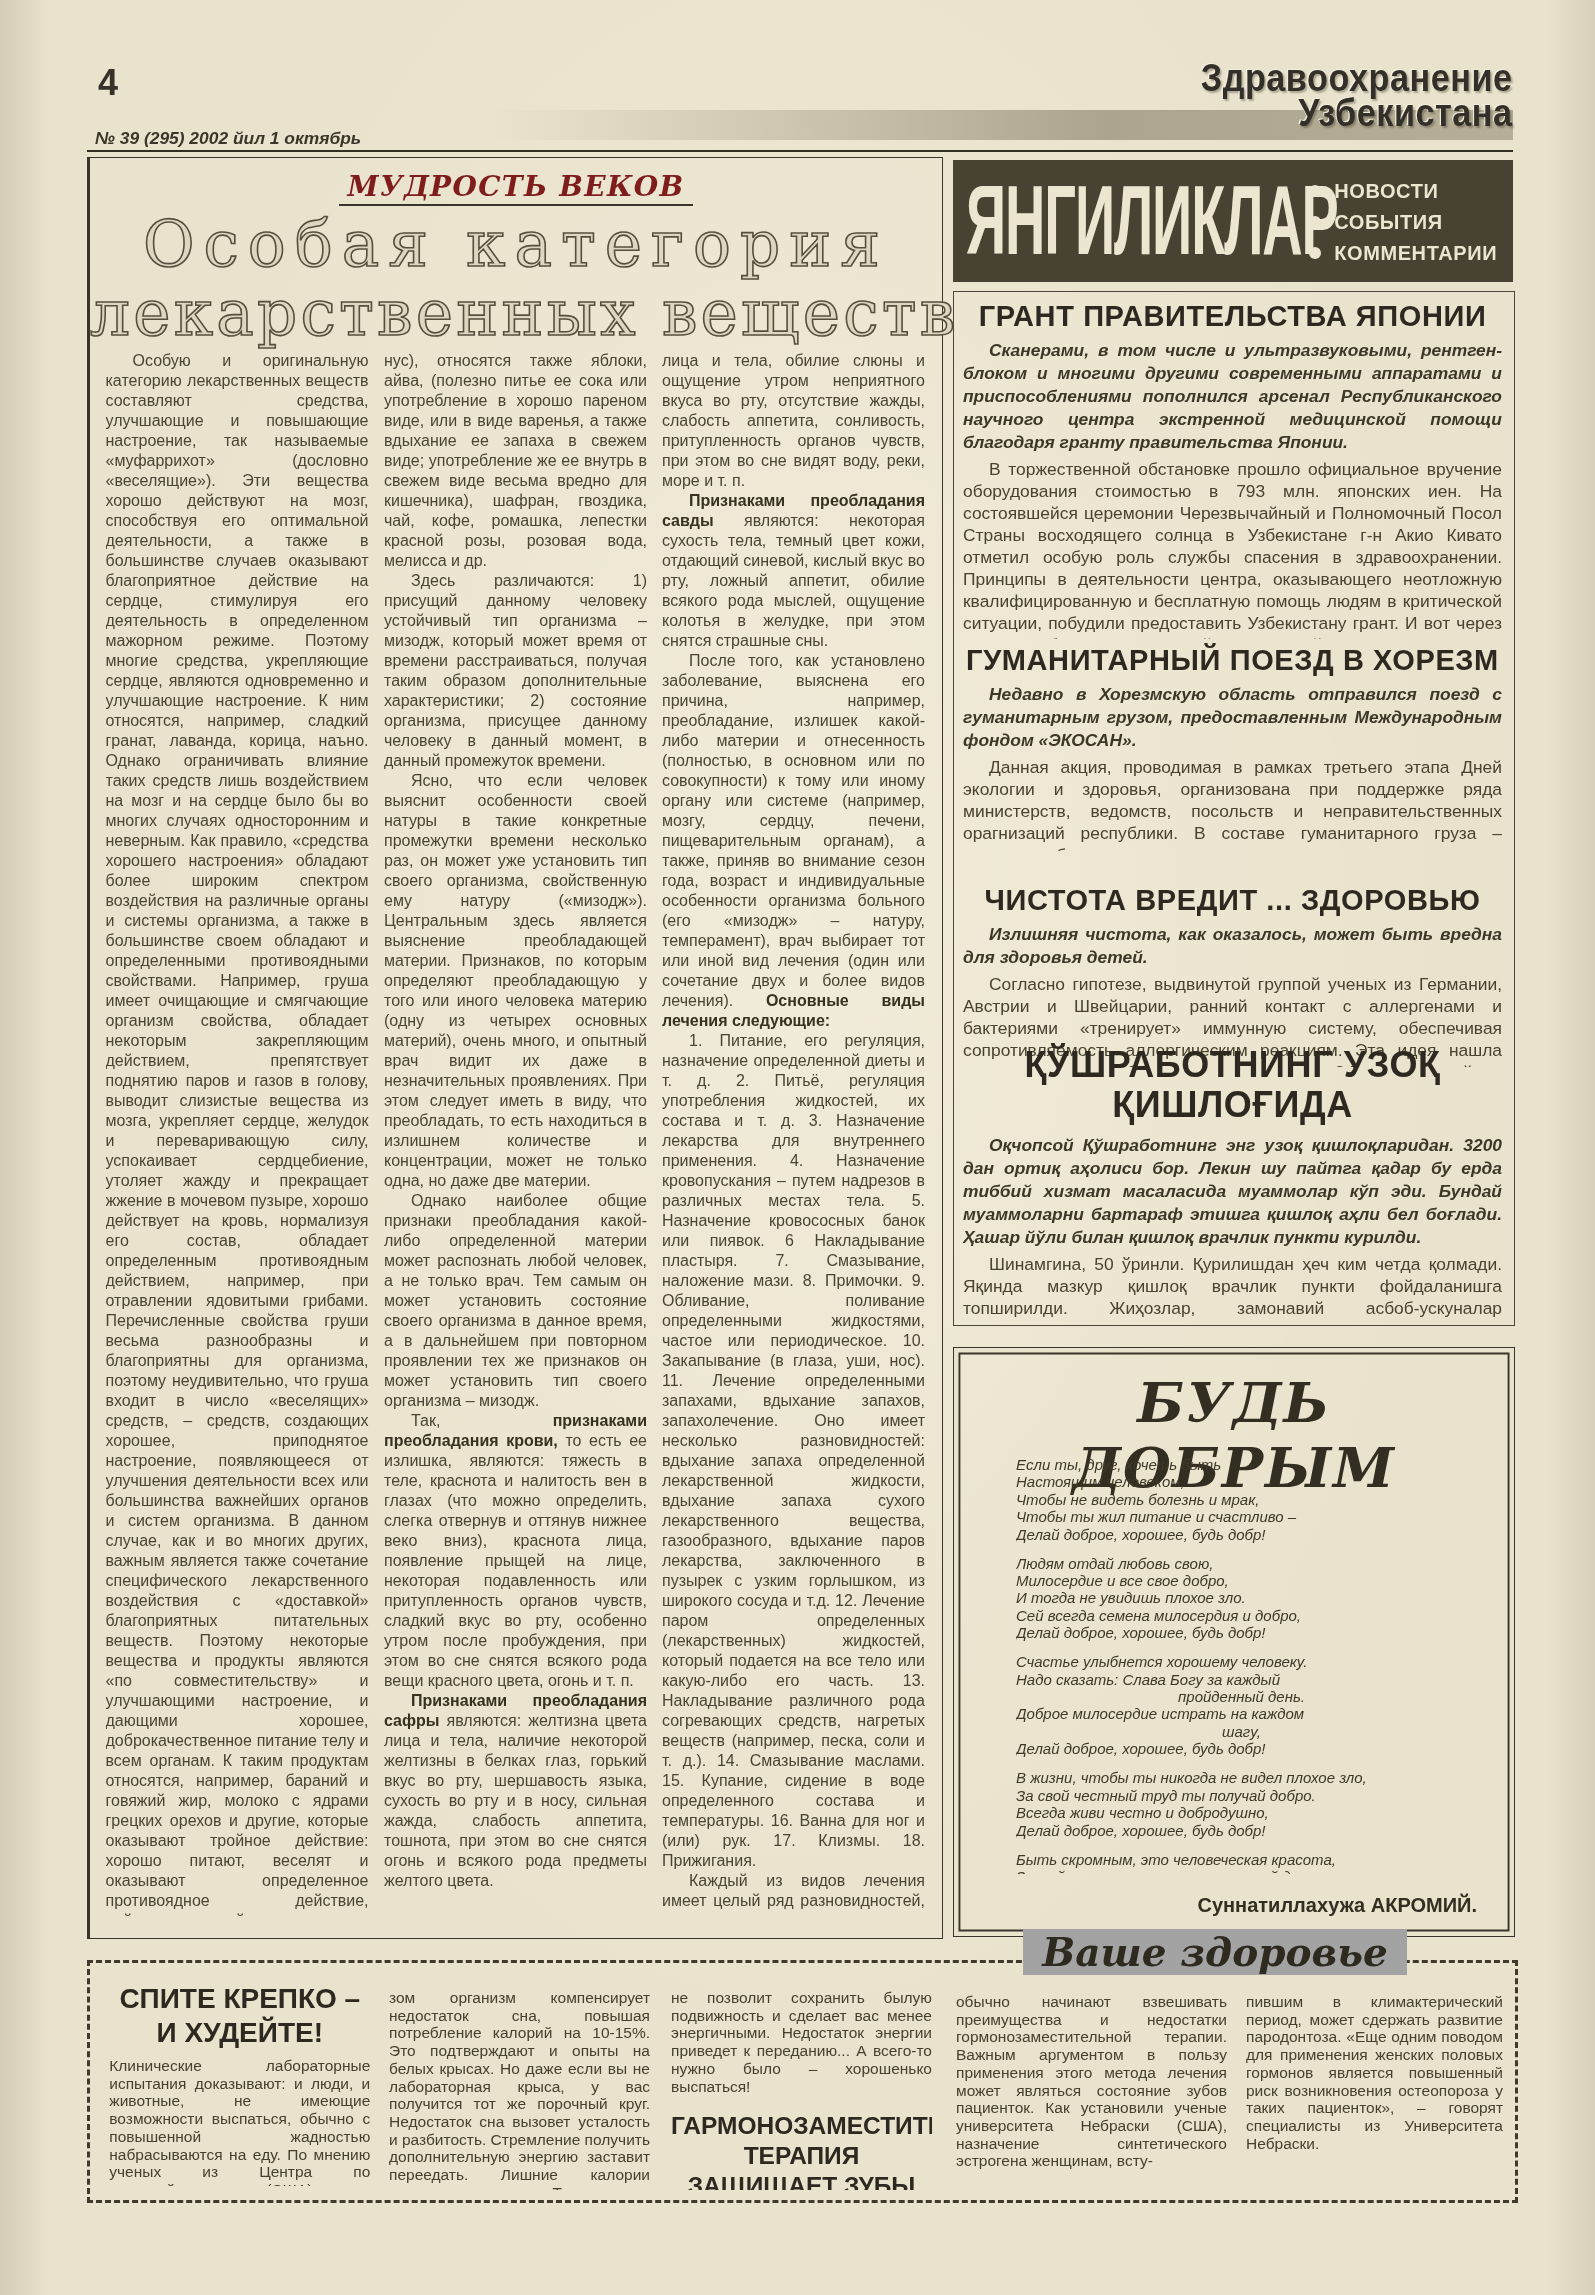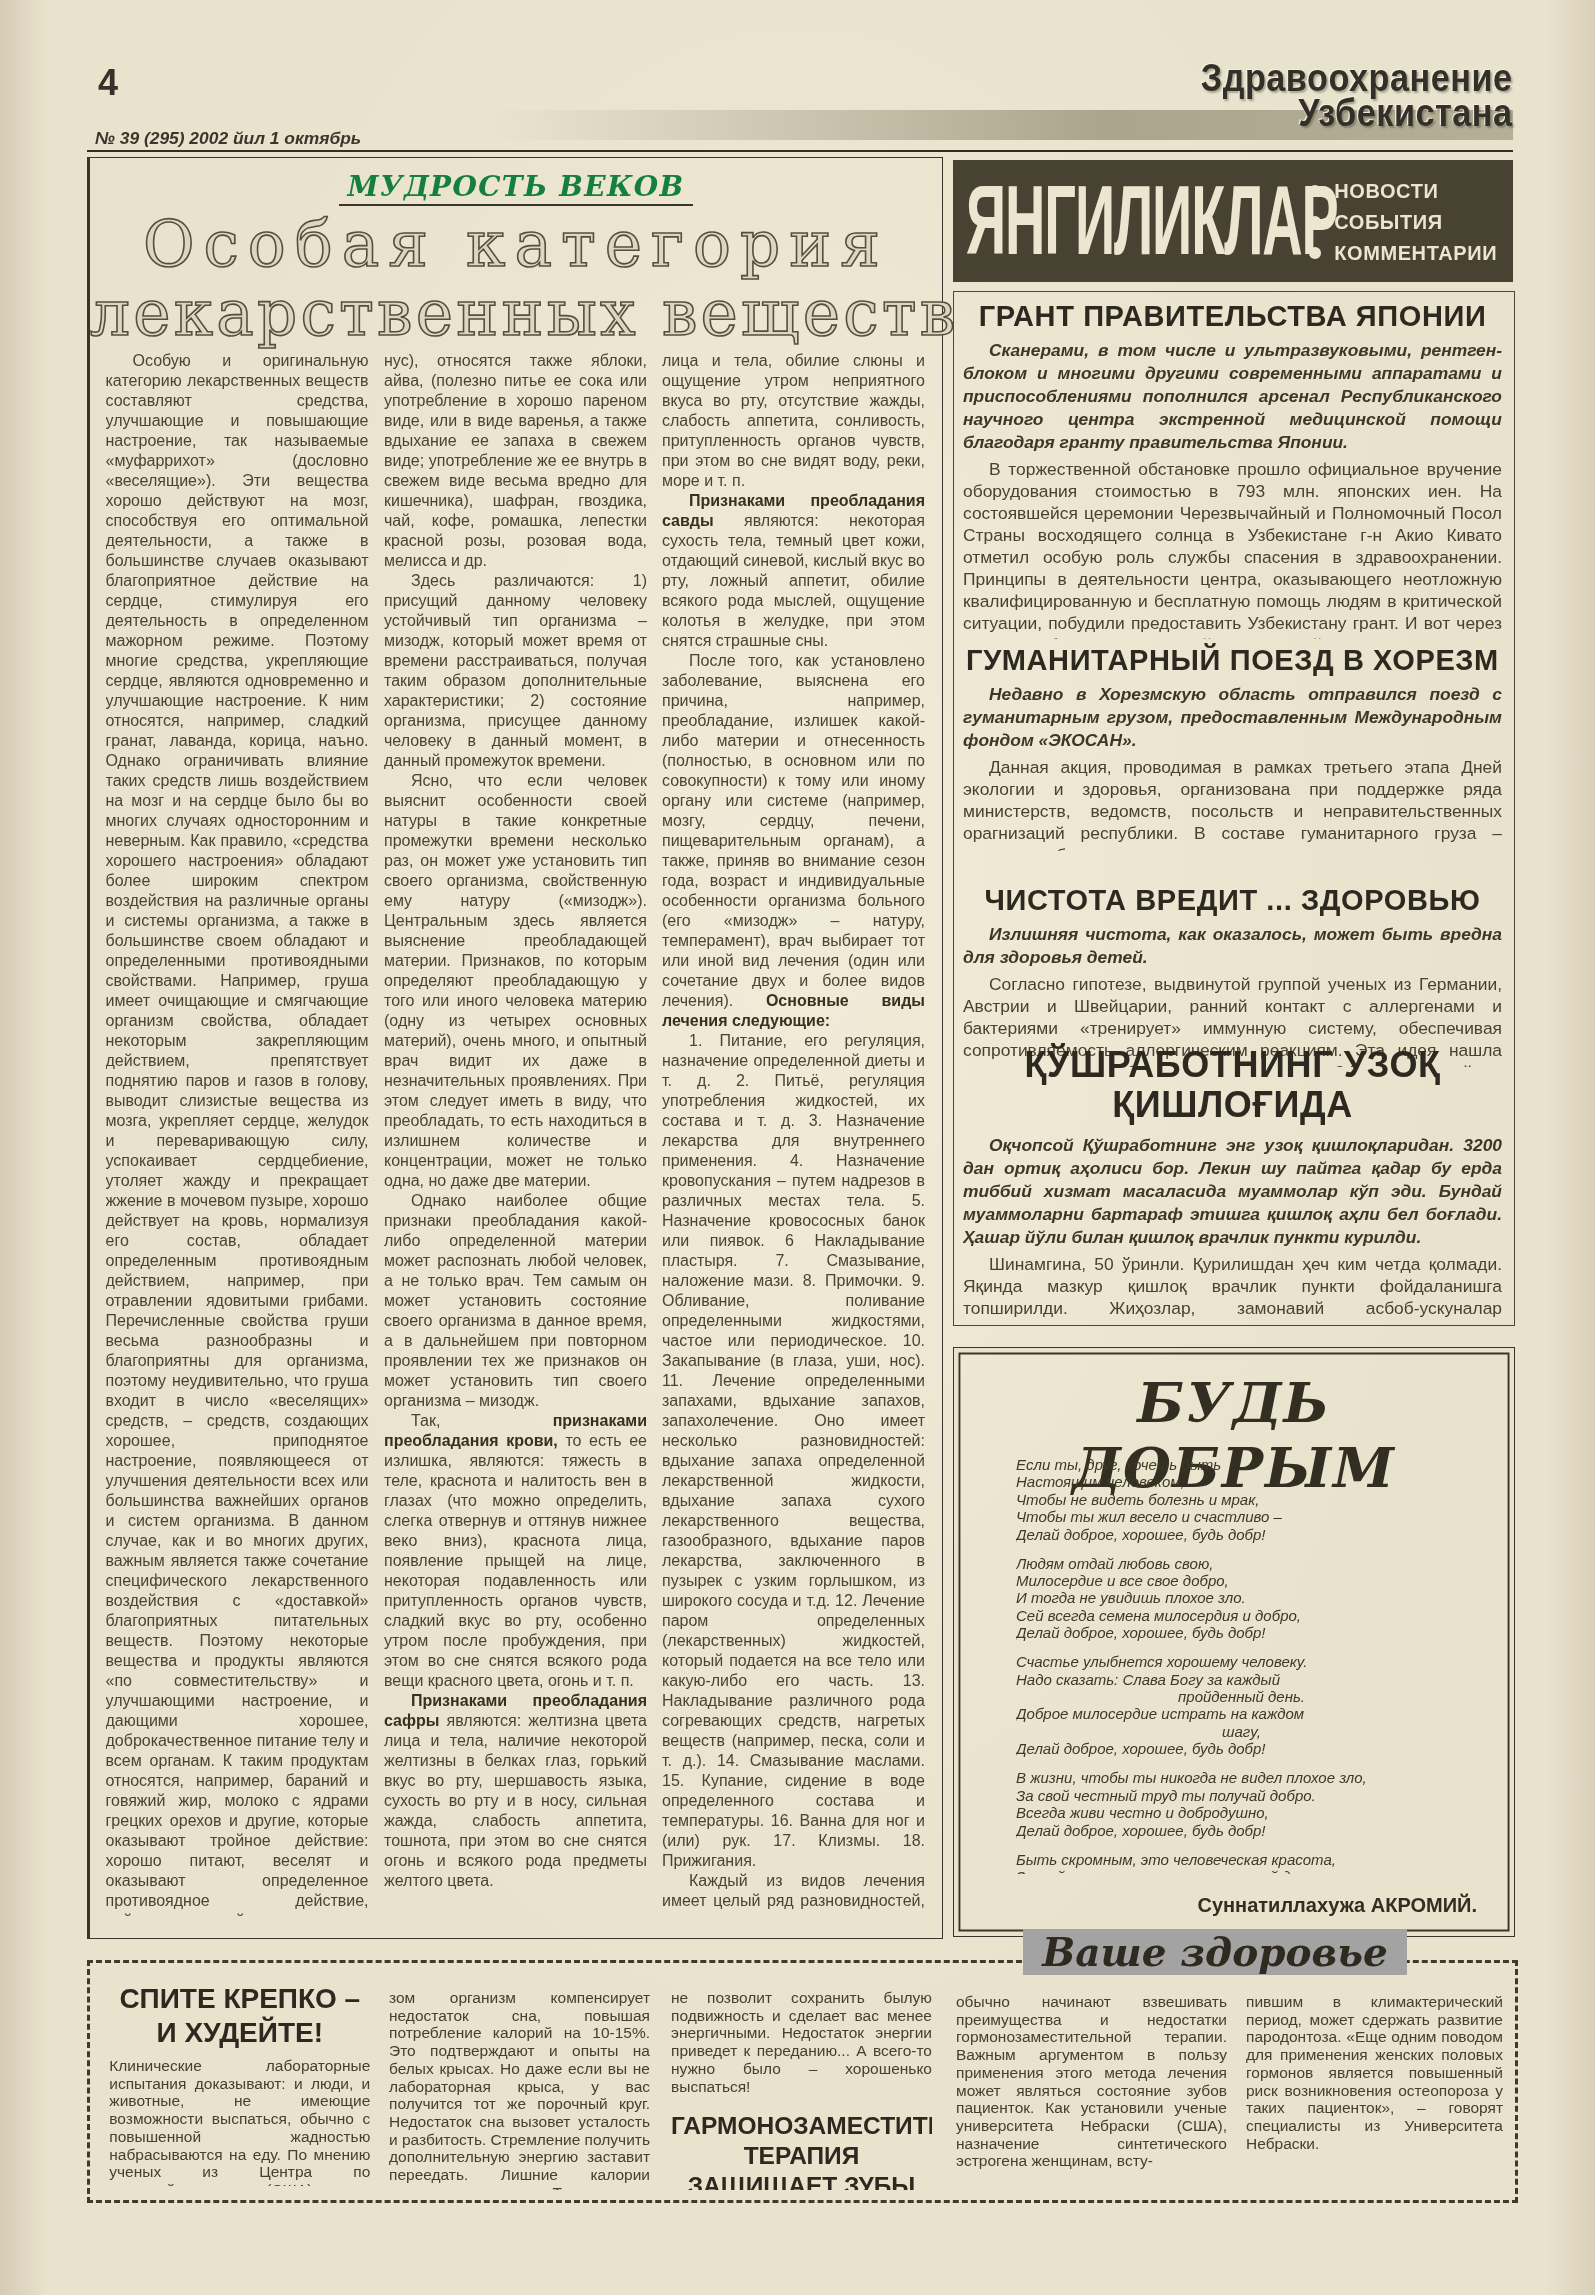--- a/index.html
+++ b/index.html
@@ -18,21 +18,21 @@
   .mastbar{left:490px; top:110px; width:1023px; height:30px;
     background:linear-gradient(90deg, rgba(185,178,158,0), #aca58e 60%, #b6af98);}
   .masthead{right:82px; top:61px; text-align:right; font-size:38px; line-height:.93; font-weight:800;
     color:#33302a; letter-spacing:0.6px; transform:scaleX(.9); transform-origin:right top;
     text-shadow:-1.3px -1.3px 0 rgba(244,239,224,.9), 1.9px 1.9px 1.9px rgba(55,48,35,.35);}
   .toprule{left:87px; top:150px; width:1426px; height:1.9px; background:#332e24;}
   
   .wbox{left:87px; top:157px; width:852px; height:1780px; border:1.9px solid #3a352a; border-left-width:3.9px;}
   .kickwrap{position:absolute; left:0; top:11.6px; width:100%; text-align:center;}
   .kicker{display:inline-block; font-family:"DejaVu Serif", serif; font-style:italic; font-weight:700;
-    font-size:28px; color:#15803d; padding:0 9px 1.3px; border-bottom:2.6px solid #3a352a; letter-spacing:1.3px;}
+    font-size:28px; color:#7f1d1d; padding:0 9px 1.3px; border-bottom:2.6px solid #3a352a; letter-spacing:1.3px;}
   .wtitle{position:absolute; width:100%; text-align:center; font-family:"DejaVu Serif", serif;
     color:#ded7c0; -webkit-text-stroke:1.6px #564f3e; font-size:63px; white-space:nowrap;}
   .wtitle1{top:50px; letter-spacing:9px;}
   .wtitle2{top:119px; letter-spacing:3.2px;}
   .wcol{position:absolute; top:193px; width:263px; height:1566px; overflow:hidden;
     font-size:16px; line-height:20px; text-align:justify; color:#4a4433;}
   .wcol1{left:15.5px;} .wcol2{left:294px;} .wcol3{left:572px;}
   .wcol p{margin:0; text-indent:27px;}
   .wcol p.ni{text-indent:0;}
   .wcol b{font-weight:800; color:#37321f;}
@@ -165,21 +165,21 @@
   </div>
 </div>
 
 <div class="abs poembox">
   <div class="poem-title">БУДЬ ДОБРЫМ</div>
   <div class="plines">
 
   <p class="pline">Если ты, друг, хочешь быть</p>
       <p class="pline">Настоящим человеком,</p>
       <p class="pline">Чтобы не видеть болезнь и мрак,</p>
-      <p class="pline">Чтобы ты жил весело и счастливо –</p>
+      <p class="pline">Чтобы ты жил питание и счастливо –</p>
       <p class="pline">Делай доброе, хорошее, будь добр!</p>
       <p class="pline gap">Людям отдай любовь свою,</p>
       <p class="pline">Милосердие и все свое добро,</p>
       <p class="pline">И тогда не увидишь плохое зло.</p>
       <p class="pline">Сей всегда семена милосердия и добро,</p>
       <p class="pline">Делай доброе, хорошее, будь добр!</p>
       <p class="pline gap">Счастье улыбнется хорошему человеку.</p>
       <p class="pline">Надо сказать: Слава Богу за каждый</p>
       <p class="pline center">пройденный день.</p>
       <p class="pline">Доброе милосердие истрать на каждом</p>

